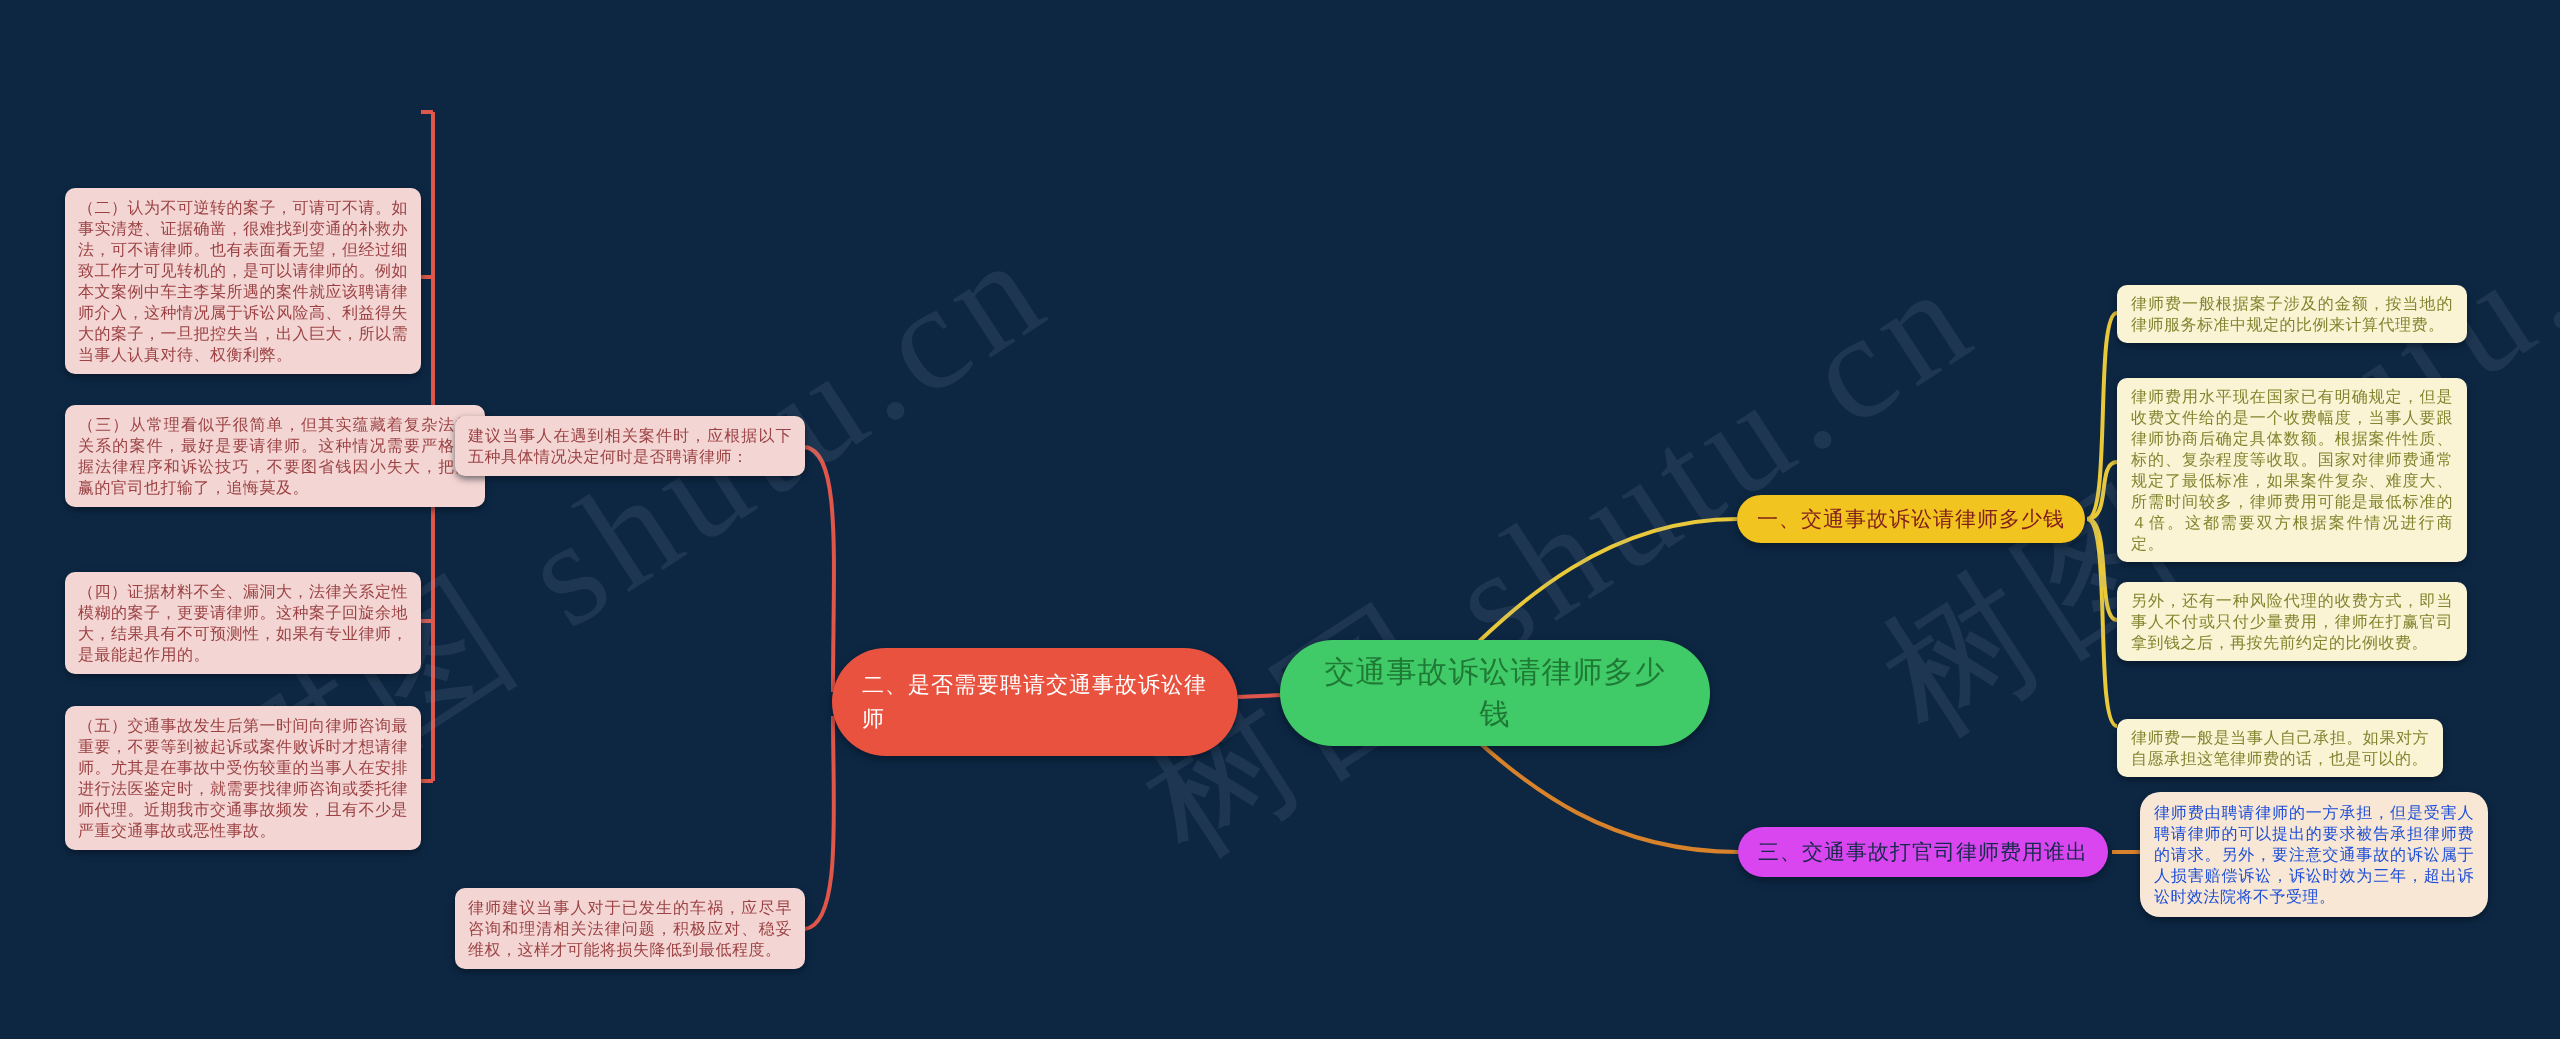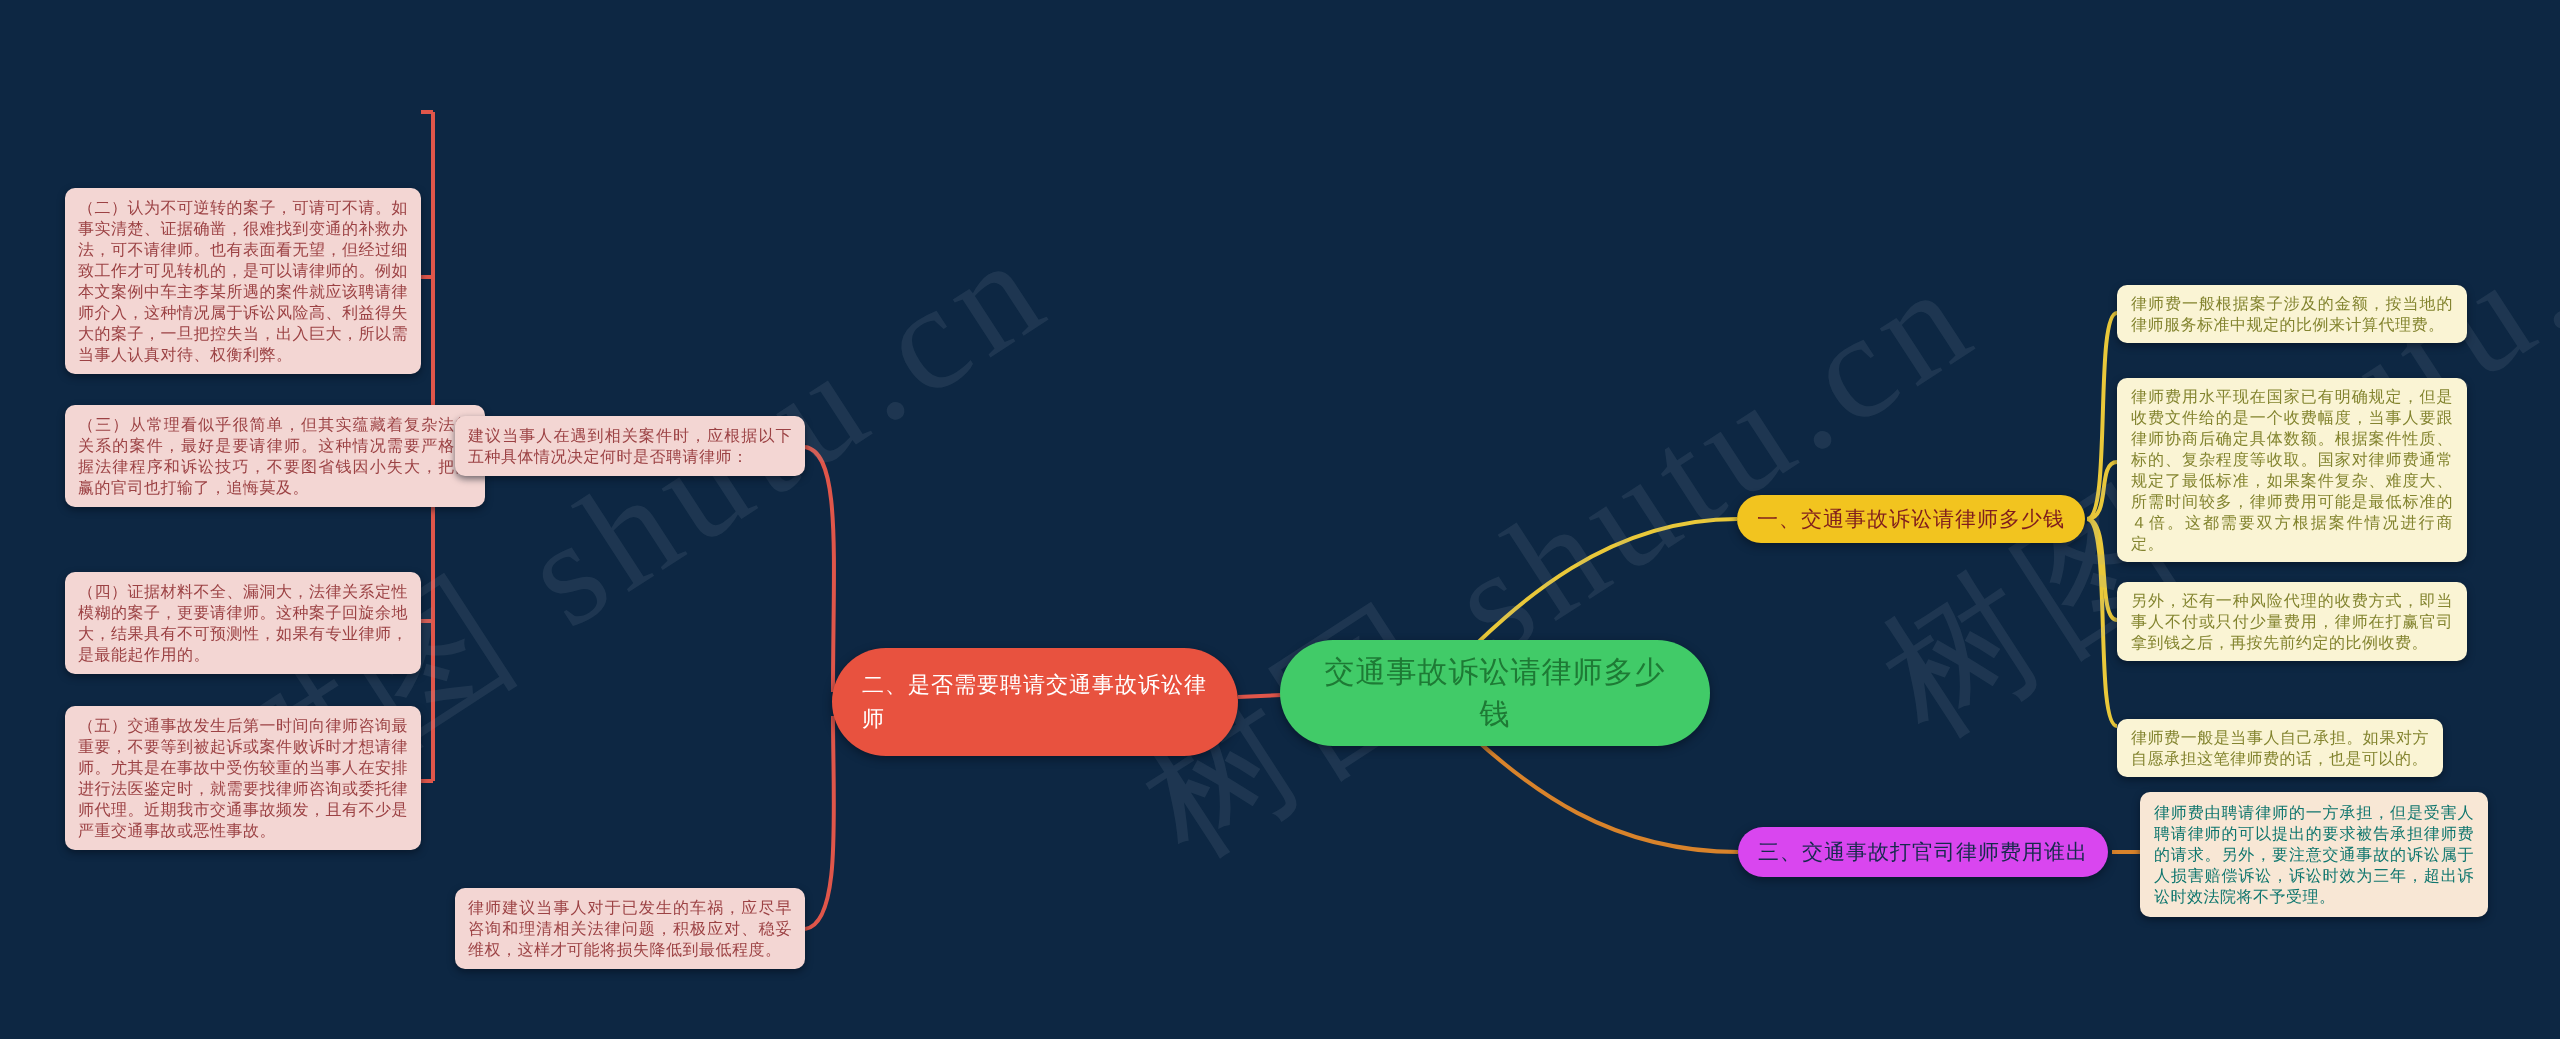--- a/index.html
+++ b/index.html
@@ -14,21 +14,21 @@
     background:#f3d6d3;color:#9c4244;border-radius:10px;
     padding:9px 13px;font-size:16px;line-height:21px;letter-spacing:0.5px;
     box-shadow:0 3px 7px rgba(3,12,26,.55);text-align:justify;
   }
   .creambox{
     background:#faf4d4;color:#83842f;border-radius:10px;
     padding:8px 14px;font-size:16px;line-height:21px;letter-spacing:0.5px;
     box-shadow:0 3px 7px rgba(3,12,26,.55);text-align:justify;
   }
   .peachbox{
-    background:#f8e7d5;color:#0f766e;border-radius:10px;
+    background:#f8e7d5;color:#1d4ed8;border-radius:20px;
     padding:10px 14px;font-size:16px;line-height:21px;letter-spacing:0.5px;
     box-shadow:0 3px 7px rgba(3,12,26,.55);text-align:justify;
   }
   .pill{box-shadow:0 3px 8px rgba(3,12,26,.55);}
   .pill.red{
     background:#e8523f;color:#ffffff;border-radius:56px;
     padding:20px 30px;font-size:22px;line-height:34px;letter-spacing:1px;
   }
   .pill.green{
     background:#41cb68;color:#1e7a35;border-radius:53px;text-align:center;

